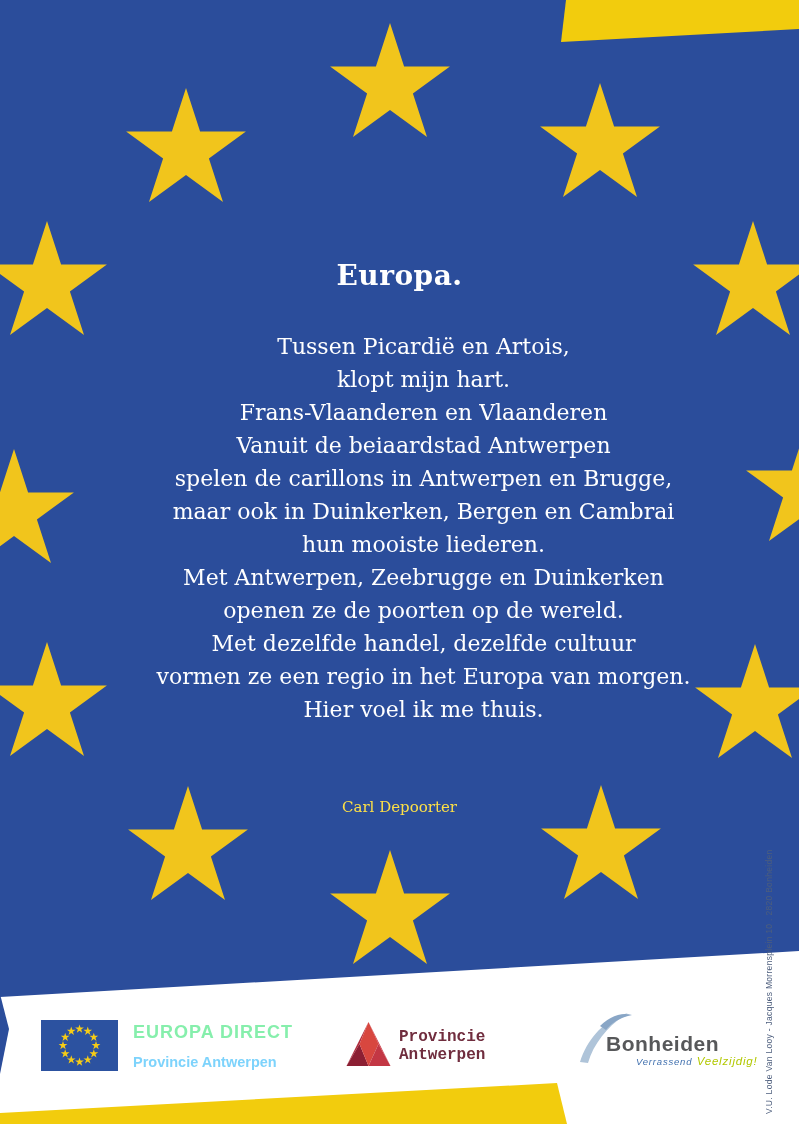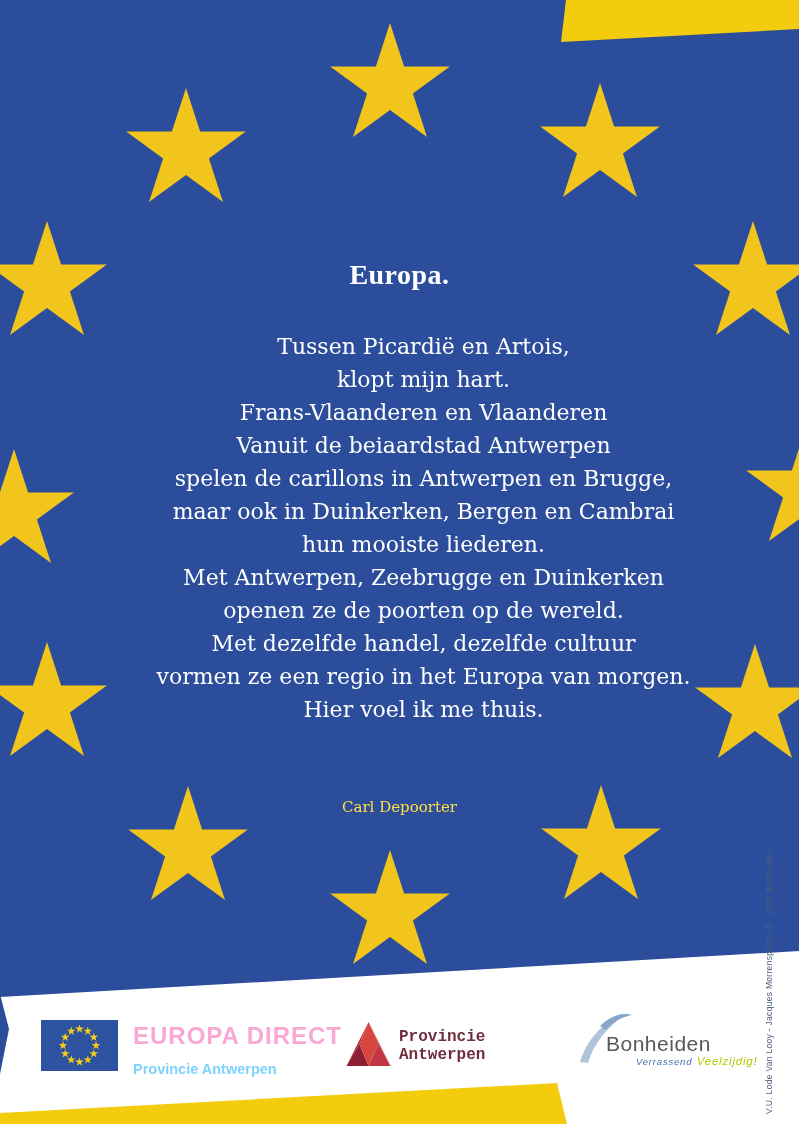--- a/index.html
+++ b/index.html
@@ -4,45 +4,45 @@
 <style>
   html,body{margin:0;padding:0;background:#222;}
   .page{
     position:relative;width:799px;height:1124px;overflow:hidden;
     background:#2B4D9B;margin:0 auto;
     font-family:"DejaVu Serif",serif;
   }
   .bg-svg{position:absolute;left:0;top:0;z-index:0;}
   .title{
     position:absolute;top:259px;left:0;width:100%;text-align:center;
-    color:#FFFFFF;font-size:28px;font-weight:bold;letter-spacing:.5px;z-index:2;font-family:Liberation Serif, serif;
+    color:#FFFFFF;font-size:28px;font-weight:bold;letter-spacing:.5px;z-index:2;
   }
   .poem{
     position:absolute;top:330px;left:0;width:100%;text-align:center;
     color:#FFFFFF;font-size:22px;line-height:33px;z-index:2;padding-left:24px;
   }
   .attribution{
     position:absolute;top:797px;left:0;width:100%;text-align:center;
     color:#fde047;font-size:15px;line-height:21px;z-index:2;
   }
   .footer{position:absolute;left:0;top:0;width:799px;height:1124px;z-index:3;}
   .eu-flag{position:absolute;left:41px;top:1020px;}
   .ed-text{position:absolute;left:133px;top:1022px;font-family:"Liberation Sans",sans-serif;}
-  .ed-title{color:#f9a8d4;font-size:24px;font-weight:bold;letter-spacing:1px;}
+  .ed-title{color:#86efac;font-size:18px;font-weight:bold;letter-spacing:1px;}
   .ed-sub{color:#7dd3fc;font-size:14.5px;font-weight:bold;margin-top:11px;}
   .pa-triangle{position:absolute;left:346px;top:1022px;}
   .pa-text{
     position:absolute;left:399px;top:1029px;font-family:Liberation Mono, monospace;
     color:#702D3E;font-size:16px;line-height:17.5px;font-weight:bold;
   }
   .bh{position:absolute;left:578px;top:1008px;width:190px;height:60px;}
   .bh-swoosh{position:absolute;left:0;top:2px;}
   .bh-name{
     position:absolute;left:28px;top:24px;font-family:"Liberation Sans",sans-serif;
-    color:#57585A;font-size:21px;font-weight:normal;letter-spacing:.5px;
+    color:#57585A;font-size:21px;font-weight:bold;letter-spacing:.5px;
   }
   .bh-tag{position:absolute;left:58px;top:43px;font-family:"Liberation Sans",sans-serif;
     font-style:italic;font-weight:normal;white-space:nowrap;}
   .bh-tag-blue{color:#3F6FAE;font-size:9.5px;letter-spacing:.8px;}
   .bh-tag-green{color:#B2C800;font-size:11.5px;letter-spacing:.8px;}
   .imprint{
     position:absolute;left:764px;top:840px;width:16px;height:274px;z-index:4;
     writing-mode:vertical-rl;transform:rotate(180deg);
     font-family:"Liberation Sans",sans-serif;font-size:8.5px;letter-spacing:.3px;
     color:#4D5E7D;white-space:nowrap;

